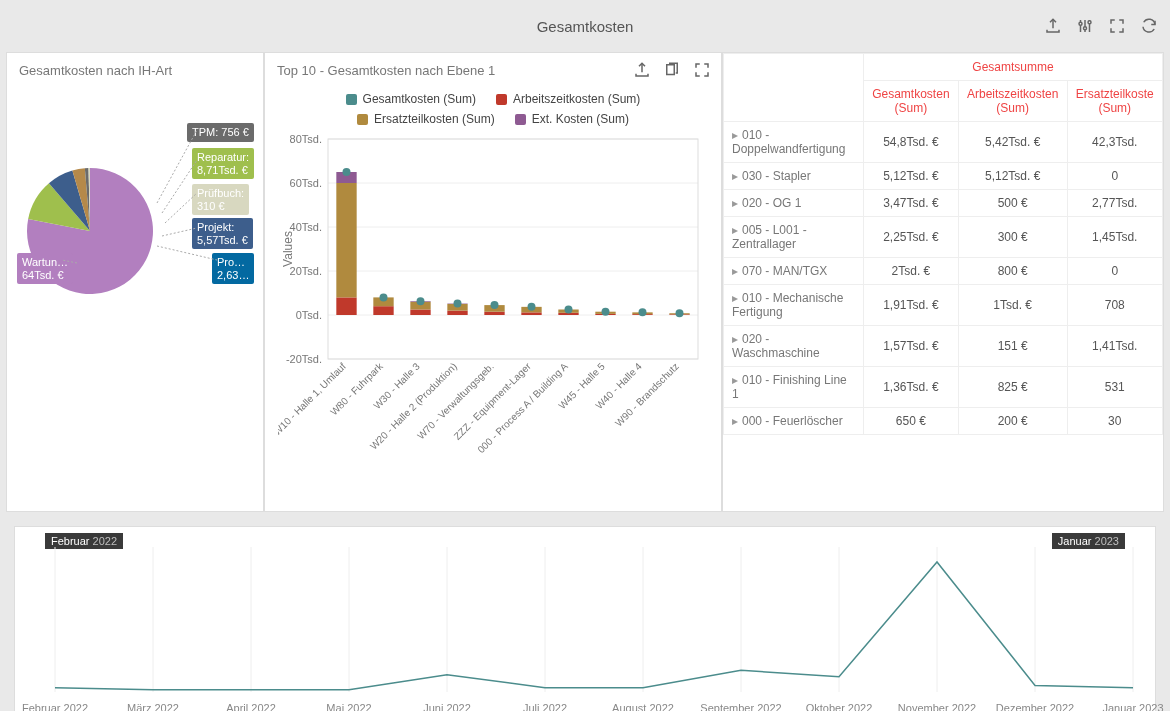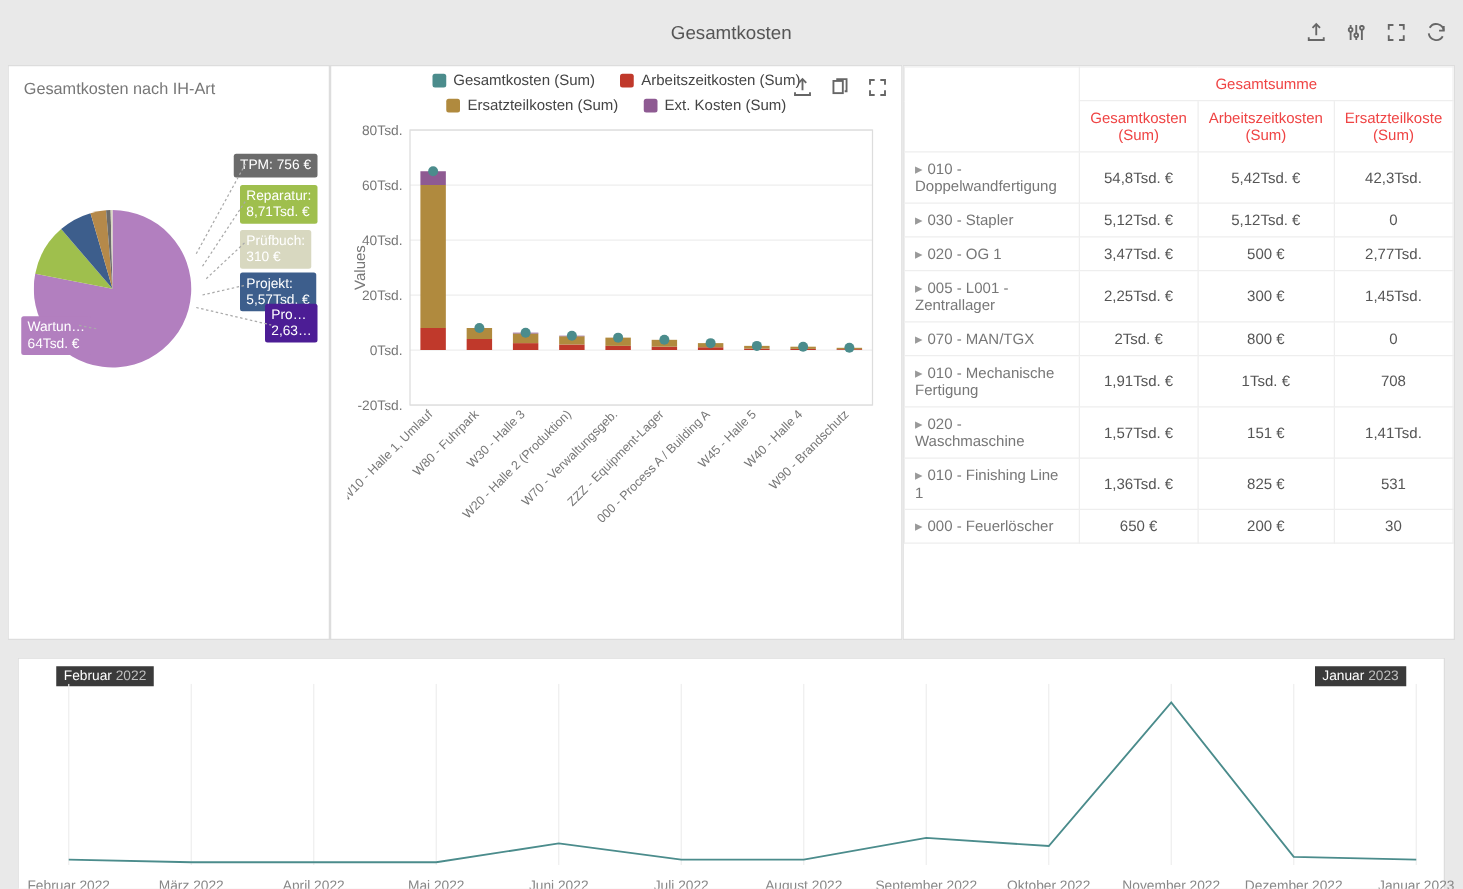--- a/index.html
+++ b/index.html
@@ -98,34 +98,35 @@
           <path d="M63 63 L1.1696605519267465 50.91657648942002 A63 63 0 0 1 21.924545035226075 15.23173648292385 Z" fill="#9fbf4d"></path>
           <path d="M63 63 L21.924545035226075 15.23173648292385 A63 63 0 0 1 45.39073289828333 2.511044709464528 Z" fill="#3d5e8c"></path>
           <path d="M63 63 L45.39073289828333 2.511044709464528 A63 63 0 0 1 57.858289929237934 0.21016947348699944 Z" fill="#b5894a"></path>
           <path d="M63 63 L57.858289929237934 0.21016947348699944 A63 63 0 0 1 61.503231883279994 0.01778278589447524 Z" fill="#6b6b6b"></path>
           <path d="M63 63 L61.503231883279994 0.01778278589447524 A63 63 0 0 1 62.999999999999986 0 Z" fill="#d8d8c0"></path>
         </svg>
         <div class="pie-lbl" style="left:180px;top:35px;background:#6b6b6b">TPM: 756 €</div>
         <div class="pie-lbl" style="left:185px;top:60px;background:#9fbf4d">Reparatur:<br>8,71Tsd. €</div>
         <div class="pie-lbl" style="left:185px;top:96px;background:#d8d8c0">Prüfbuch:<br>310 €</div>
         <div class="pie-lbl" style="left:185px;top:130px;background:#3d5e8c">Projekt:<br>5,57Tsd. €</div>
-        <div class="pie-lbl" style="left:205px;top:155px;background:#4c1d95">Pro…<br>2,63…</div>
+        <div class="pie-lbl" style="left:205px;top:165px;background:#0369a1">Pro…<br>2,63…</div>
         <div class="pie-lbl" style="left:10px;top:165px;background:#b27fbf">Wartun…<br>64Tsd. €</div>
         <svg style="position:absolute;left:0;top:0" width="258" height="300">
     <path d="M150 115 L190 42" stroke="#aaa" stroke-dasharray="2,2" fill="none"></path>
     <path d="M155 125 L190 72" stroke="#aaa" stroke-dasharray="2,2" fill="none"></path>
     <path d="M158 135 L190 105" stroke="#aaa" stroke-dasharray="2,2" fill="none"></path>
     <path d="M155 148 L190 140" stroke="#aaa" stroke-dasharray="2,2" fill="none"></path>
     <path d="M150 158 L210 172" stroke="#aaa" stroke-dasharray="2,2" fill="none"></path>
     <path d="M70 175 L55 172" stroke="#aaa" stroke-dasharray="2,2" fill="none"></path>
   </svg>
       </div>
   </div>
 
   <div class="panel p-bar">
+    <h2>Top 10 - Gesamtkosten nach Ebene 1</h2>
     <div class="p-icons">
       <span class="icon-btn">
           <svg viewBox="0 0 24 24" fill="none" stroke="currentColor" stroke-width="2">
             <path d="M4 17v3h16v-3"></path>
             <path d="M12 3v12"></path>
             <path d="M8 7l4-4 4 4"></path>
           </svg>
         </span>
       <span class="icon-btn">
           <svg viewBox="0 0 24 24" fill="none" stroke="currentColor" stroke-width="2">

